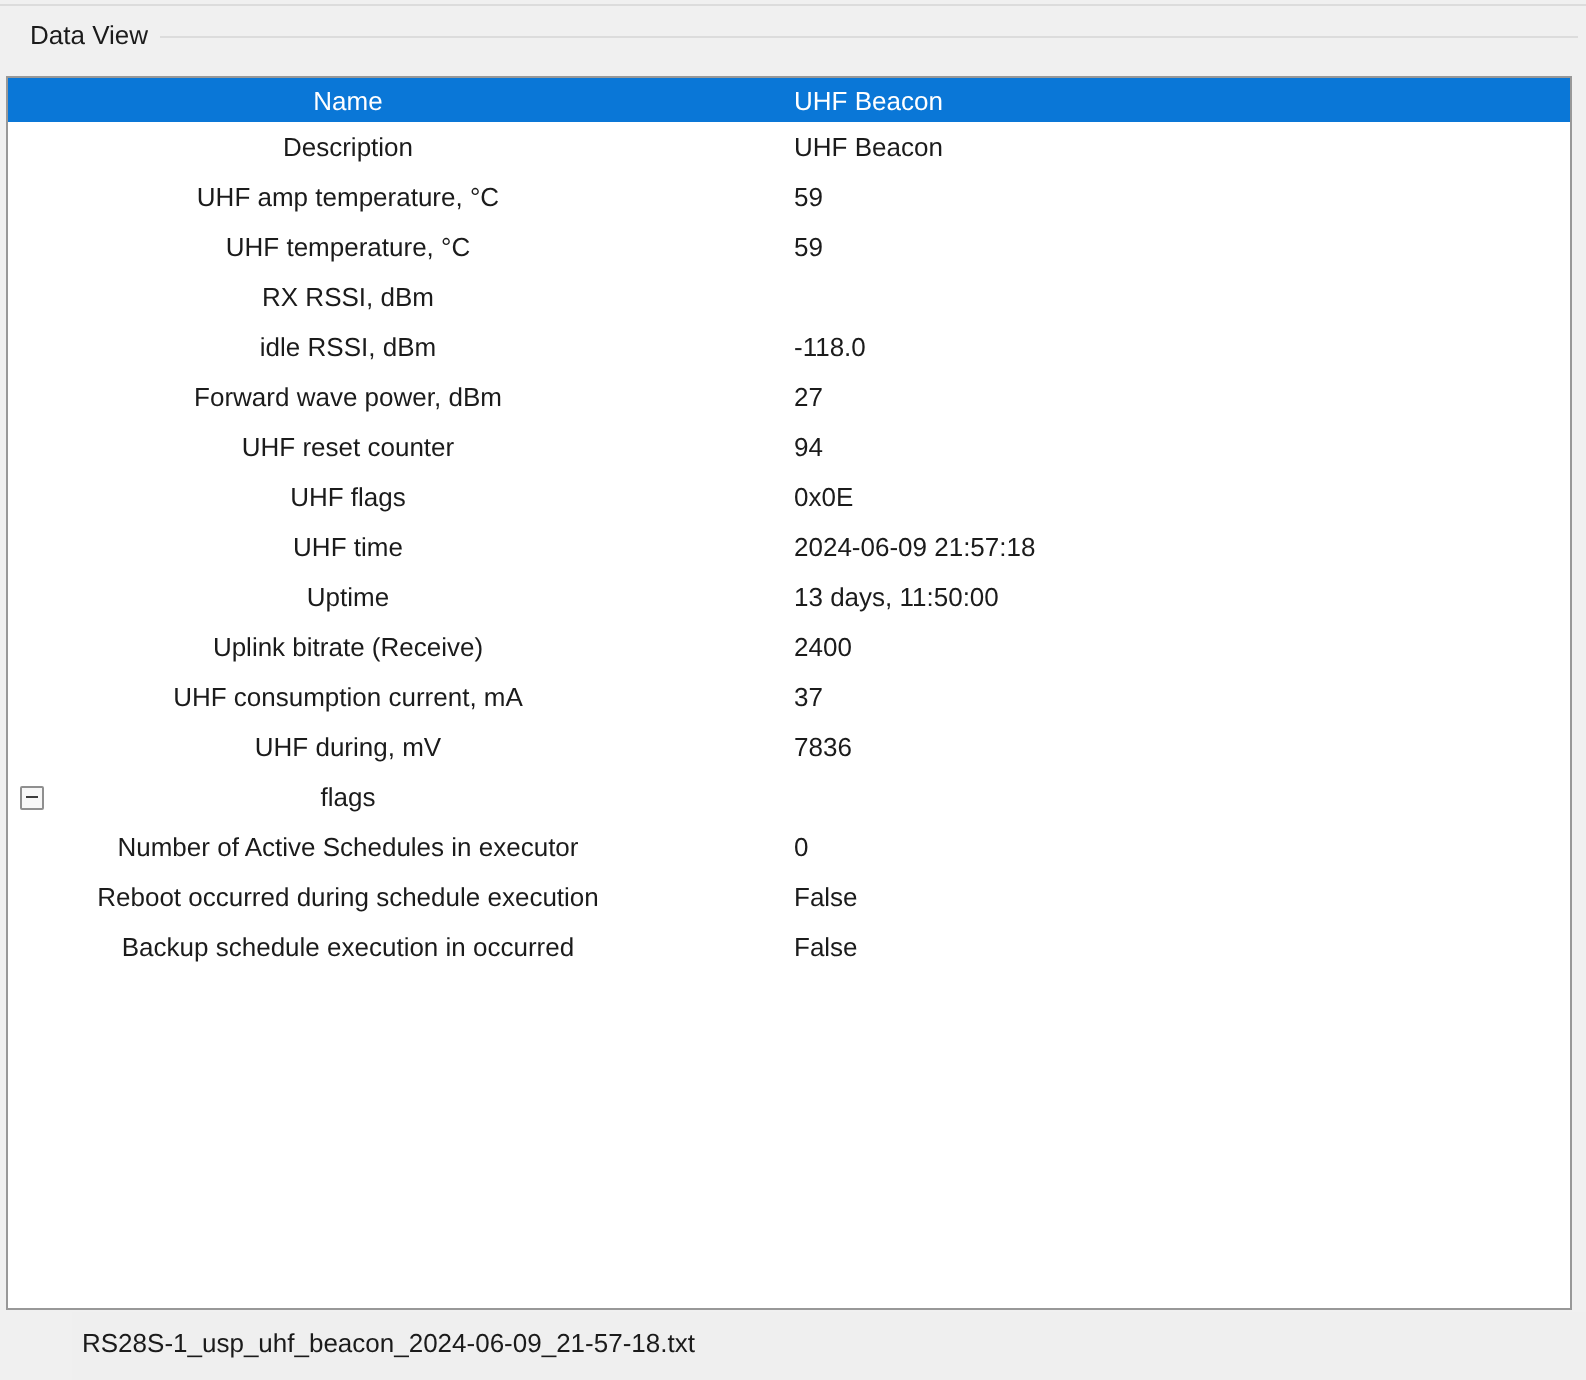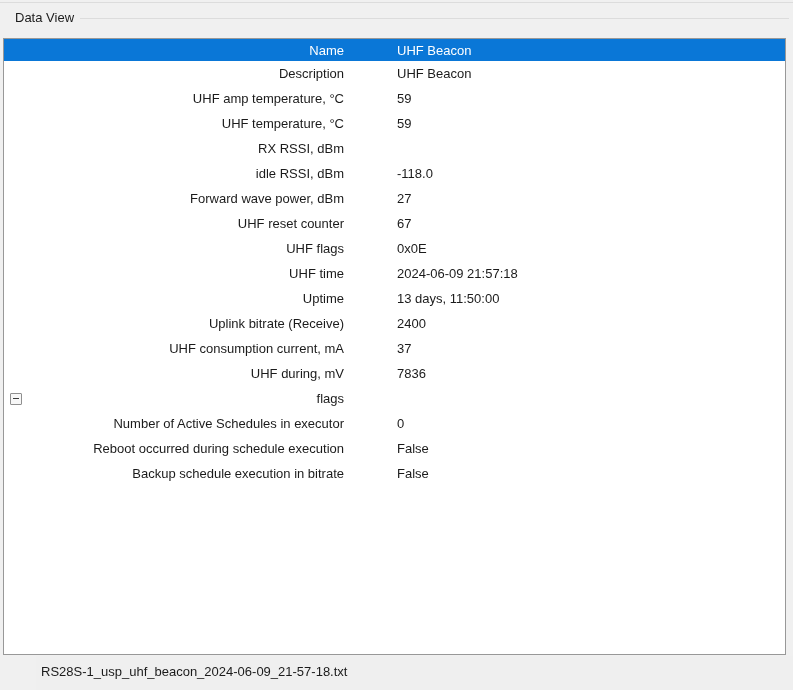--- a/index.html
+++ b/index.html
@@ -41,21 +41,21 @@
     position: relative;
     background: #ffffff;
   }
   .row.header-row {
     height: 22px;
     background: #0a77d7;
     color: #ffffff;
   }
   .cell.label {
     width: 353px;
-    text-align: right;
+    text-align: center;
     padding-right: 13px;
     white-space: nowrap;
     overflow: hidden;
   }
   .cell.value {
     flex: 1;
     text-align: left;
     padding-left: 4px;
     white-space: nowrap;
     overflow: hidden;
@@ -139,21 +139,21 @@
   <div class="row">
 
     <div class="cell label">Forward wave power, dBm</div>
     <div class="cell value">27</div>
   </div>
 
 
   <div class="row">
 
     <div class="cell label">UHF reset counter</div>
-    <div class="cell value">67</div>
+    <div class="cell value">94</div>
   </div>
 
   <div class="row">
 
     <div class="cell label">UHF flags</div>
     <div class="cell value">0x0E</div>
   </div>
 
   <div class="row">
 
@@ -198,21 +198,21 @@
   </div>
 
   <div class="row">
 
     <div class="cell label">Reboot occurred during schedule execution</div>
     <div class="cell value">False</div>
   </div>
 
   <div class="row">
 
-    <div class="cell label">Backup schedule execution in bitrate</div>
+    <div class="cell label">Backup schedule execution in occurred</div>
     <div class="cell value">False</div>
   </div>
 </div>
 </div>
 
 <div class="statusbar">
   <span class="statusbar-text">RS28S-1_usp_uhf_beacon_2024-06-09_21-57-18.txt</span>
 </div>
 
 </body></html>

